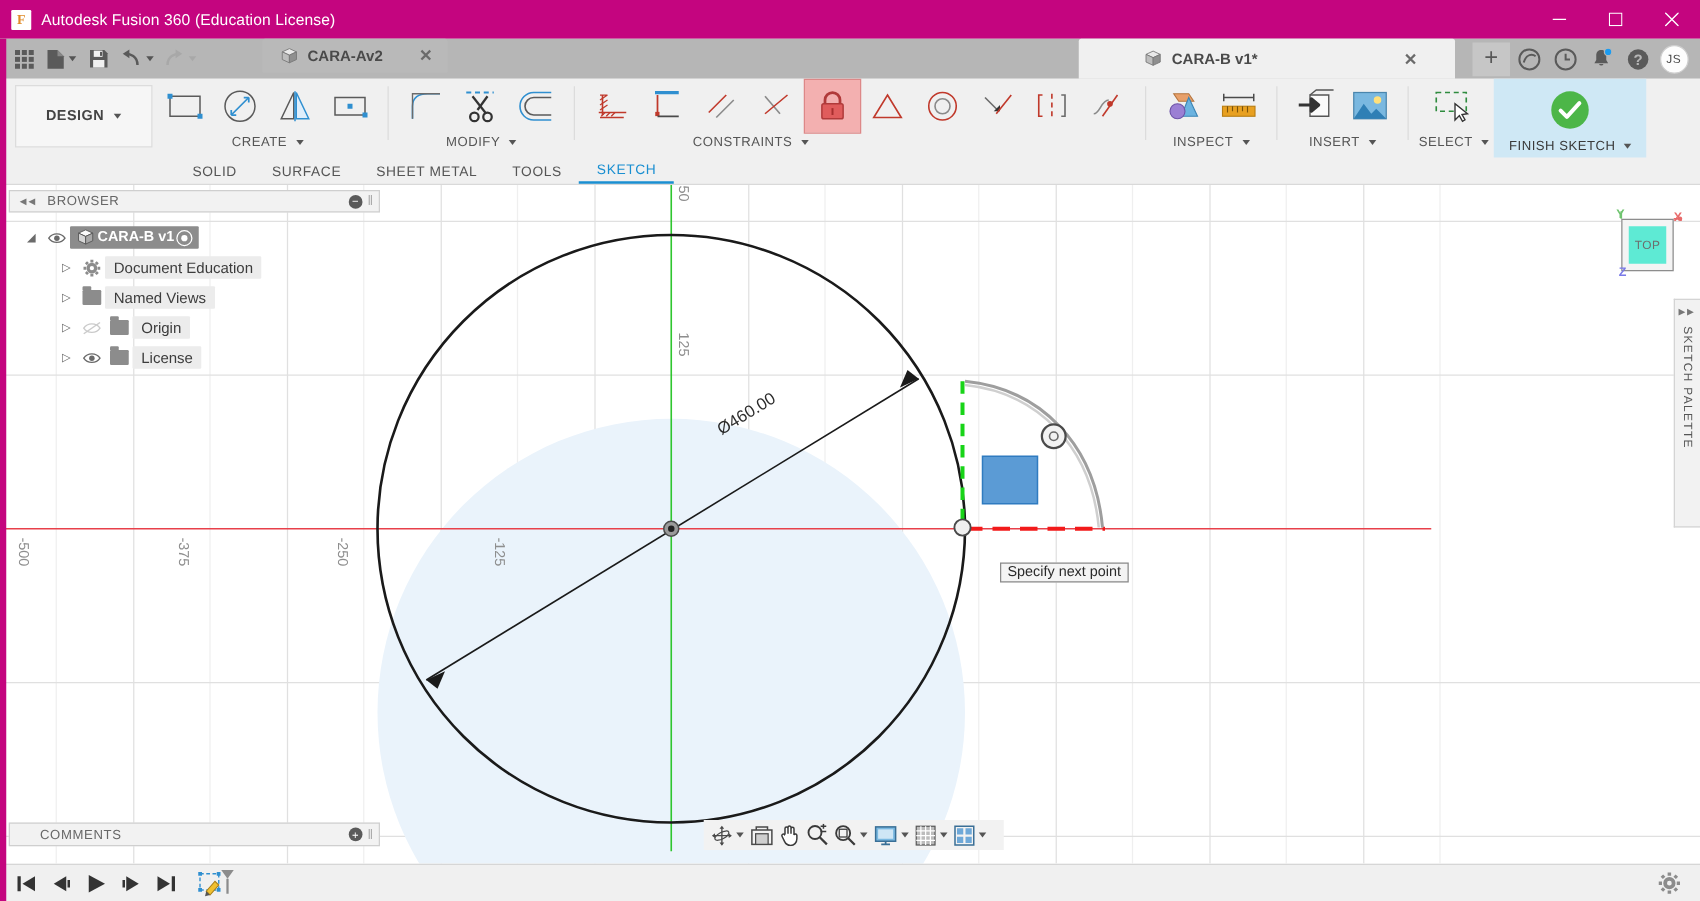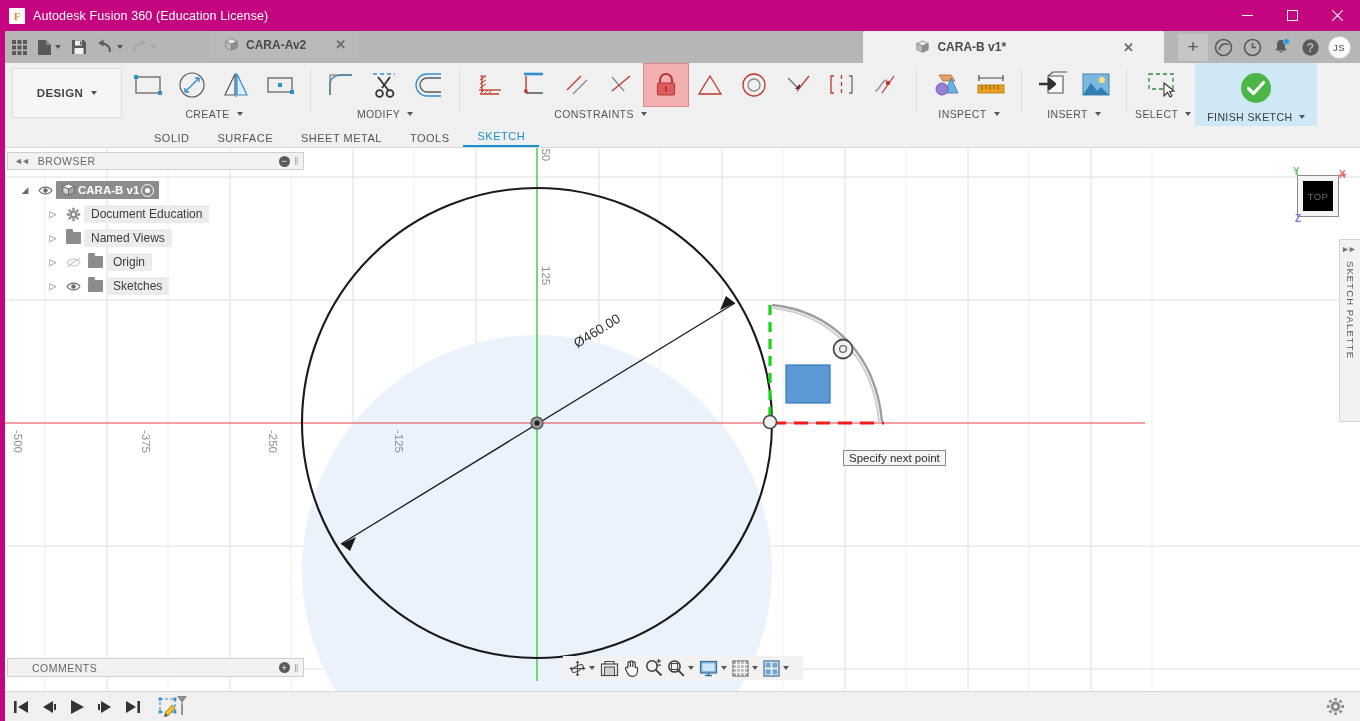--- a/index.html
+++ b/index.html
@@ -158,21 +158,21 @@
   #timeline {
     position:absolute; left:0; top:691px; width:1360px; height:30px;
     background:#f0f0f0; border-top:1px solid #d6d6d6;
     display:flex; align-items:center; padding-left:8px; gap:2px;
   }
   .tbtn { width:26px;height:26px;display:flex;align-items:center;justify-content:center; }
   #timeline .gear { margin-left:auto; margin-right:12px; }
   .magenta-left { position:absolute; left:0; top:31px; width:5px; height:690px; background:#c4057f; }
   .tooltipbox {
     position:absolute; background:#f4f4f4; border:1px solid #8a8a8a;
-    font-size:11.5px; color:#2b2b2b; padding:1px 5px; white-space:nowrap;margin-left:43px;
+    font-size:11.5px; color:#2b2b2b; padding:1px 5px; white-space:nowrap;
   }
   .axislbl {
     position:absolute; font-size:11.5px; color:#8e8e8e;
     writing-mode:vertical-rl; letter-spacing:0px;
   }
 </style>
 </head>
 <body>
 
 <div id="titlebar">
@@ -633,21 +633,21 @@
               transform:rotate(-31.5deg); transform-origin:left top; white-space:nowrap;">Ø460.00</div>
 
   
   <div class="tooltipbox" style="left:800px; top:302px;">Specify next point</div>
 </div>
 
 <div style="position:absolute; left:1288px; top:166px; width:62px; height:60px;">
   <div style="position:absolute; left:9px; top:9px; width:42px; height:42px;
               background:#f4f4f4; border:1.6px solid #8d8d8d;
               display:flex; align-items:center; justify-content:center;">
-    <div style="width:30px;height:30px;background:#000000;display:flex;align-items:center;justify-content:center;">
+    <div style="width:30px;height:30px;background:#5eead4;display:flex;align-items:center;justify-content:center;">
       <span style="font-size:9.5px;color:#6d6d6d;letter-spacing:.4px;">TOP</span>
     </div>
   </div>
   <span style="position:absolute; left:5px; top:0px; font-size:10px; color:#6fc46f; font-weight:bold;">Y</span>
   <span style="position:absolute; left:51px; top:3px; font-size:10px; color:#e86a6a; font-weight:bold;">X</span>
   <span style="position:absolute; left:7px; top:47px; font-size:10px; color:#7a7ae8; font-weight:bold;">Z</span>
   <svg width="62" height="60" viewBox="0 0 62 60" style="position:absolute;left:0;top:0;">
     <path d="M9 9 L9 3" stroke="#6fc46f" stroke-width="1.4"></path>
     <path d="M51 9 L56 9" stroke="#e86a6a" stroke-width="1.4"></path>
     <circle cx="56" cy="9" r="1.8" fill="#e86a6a"></circle>
@@ -732,21 +732,21 @@
     <span class="tri">▷</span>
     <span class="eye">
       <svg width="15" height="11" viewBox="0 0 15 11">
           <path d="M1 5.5 C4 1 11 1 14 5.5 C11 10 4 10 1 5.5 Z" fill="none" stroke="#6a6a6a" stroke-width="1.1"></path>
           <circle cx="7.5" cy="5.5" r="2.2" fill="#6a6a6a"></circle>
         </svg>
     </span>
     <span class="eye">
         <span class="folder" style="margin-right:0"></span>
       </span>
-    <span class="tlbl">Sketches</span>
+    <span class="tlbl">License</span>
   </div>
 </div>
 
 <div id="comments">
   <div class="panelhdr" style="height:19px">
     <span class="lbl" style="margin-left:18px">COMMENTS</span>
     <span class="pin">
       <span class="plus-circ">+</span>
       <span class="grip">‖</span>
     </span>

